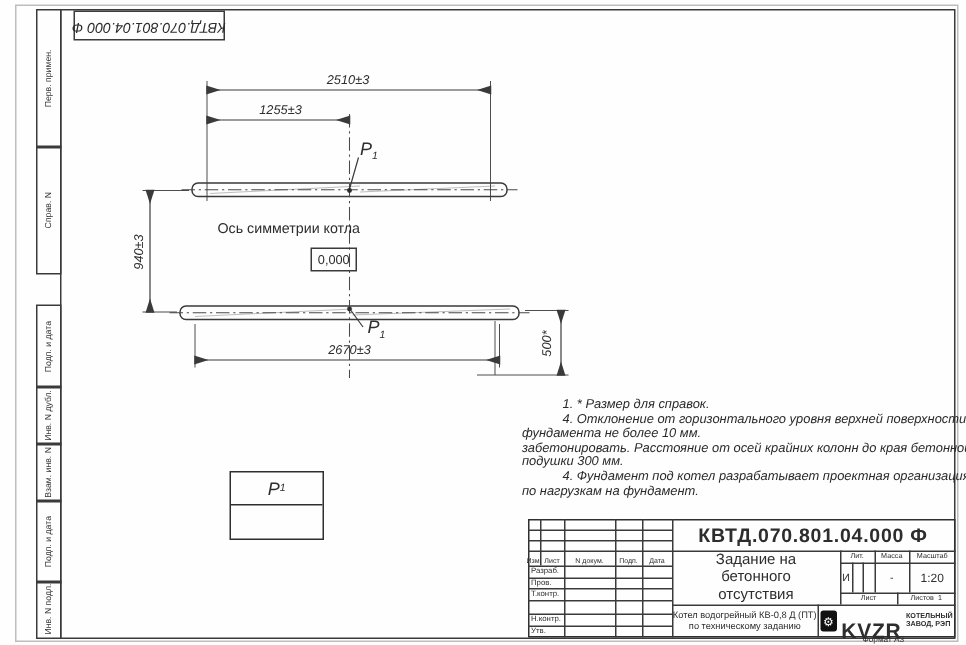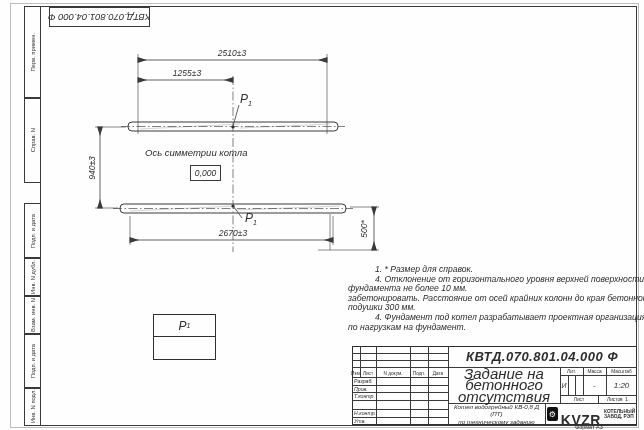--- a/index.html
+++ b/index.html
@@ -2,21 +2,21 @@
 <html><head>
 <meta charset="utf-8">
 <style>
   html,body{margin:0;padding:0;background:#fff;}
   .sheet{position:relative;width:644px;height:430px;background:#fefefe;
          font-family:"Liberation Sans",sans-serif;color:#2d2d2d;overflow:hidden;}
   .abs{position:absolute;}
   .ln{position:absolute;background:#3a3a3a;}
   .h{height:1px;}
   .v{width:1px;}
-  .it{font-style:italic;}
+  .it{}
   .ctr{display:flex;align-items:center;justify-content:center;text-align:center;}
   .paper-edge{position:absolute;left:10px;top:3px;width:627px;height:423px;border:1px solid #bdbdbd;}
   .frame{position:absolute;left:40px;top:6px;width:595px;height:418px;border:1.3px solid #3a3a3a;}
   .side-cell{position:absolute;left:24px;width:15px;border:1px solid #3a3a3a;display:flex;align-items:center;justify-content:center;}
   .side-cell span{writing-mode:vertical-rl;transform:rotate(180deg);font-size:5.8px;white-space:nowrap;color:#333;}
   .topstamp{position:absolute;left:49px;top:7px;width:99px;height:18px;border:1px solid #3a3a3a;display:flex;align-items:center;justify-content:center;}
   .topstamp span{transform:rotate(180deg);font-size:9.5px;font-style:italic;white-space:nowrap;}
   svg text{font-family:"Liberation Sans",sans-serif;fill:#2e2e2e;}
   .note-line{font-size:8.6px;font-style:italic;line-height:9.6px;white-space:nowrap;color:#2a2a2a;}
   .note-line.ind{padding-left:27px;}
@@ -120,21 +120,21 @@
       <text x="95" y="168" transform="rotate(-90 95 168)">940±3</text>
       <text x="367" y="229" transform="rotate(-90 367 229)">500*</text>
     </g>
 
     <text x="240" y="103" font-size="12" font-style="italic"><tspan>P</tspan><tspan dy="3" font-size="7">1</tspan></text>
     <text x="245" y="222" font-size="12" font-style="italic"><tspan>P</tspan><tspan dy="3" font-size="7">1</tspan></text>
   </svg>
 
   <div class="abs it" style="left:145px;top:147px;font-size:9.5px;white-space:nowrap;">Ось симметрии котла</div>
 
-  <div class="abs ctr it" style="left:190px;top:165px;width:29px;height:14px;border:1px solid #3a3a3a;font-size:8.5px;">0,000</div>
+  <div class="abs ctr it" style="left:207px;top:165px;width:29px;height:14px;border:1px solid #3a3a3a;font-size:8.5px;">0,000</div>
 
   <div class="loadtbl">
     <div class="r1 ctr">
       <span>P</span>
         <sub class="idx">1</sub>
     </div>
   </div>
 
   <div class="abs" style="left:348px;top:265px;width:290px;">
     <div class="note-line ind">1. * Размер для справок.</div>
@@ -180,21 +180,21 @@
   <div class="cellTxt" style="left:376px;top:369px;width:34px;height:8px;font-size:4.7px;">N докум.</div>
   <div class="cellTxt" style="left:410px;top:369px;width:18px;height:8px;font-size:4.7px;">Подп.</div>
   <div class="cellTxt" style="left:428px;top:369px;width:20px;height:8px;font-size:4.7px;">Дата</div>
 
   <div class="abs it" style="left:354px;top:378px;font-size:5.2px;">Разраб.</div>
   <div class="abs it" style="left:354px;top:386px;font-size:5.2px;">Пров.</div>
   <div class="abs it" style="left:354px;top:393px;font-size:5.2px;">Т.контр.</div>
   <div class="abs it" style="left:354px;top:410px;font-size:5.2px;">Н.контр.</div>
   <div class="abs it" style="left:354px;top:418px;font-size:5.2px;">Утв.</div>
 
-  <div class="cellTxt it" style="left:448px;top:367px;width:112px;height:36px;flex-direction:column;font-size:15px;line-height:11.5px;">
+  <div class="cellTxt it" style="left:448px;top:367px;width:112px;height:36px;flex-direction:column;font-size:10px;line-height:11.5px;">
     <span>Задание на</span>
     <span>бетонного</span>
     <span>отсутствия</span>
   </div>
 
   <div class="cellTxt" style="left:560px;top:368px;width:23px;height:7px;font-size:4.8px;">Лит.</div>
   <div class="cellTxt" style="left:583px;top:368px;width:23px;height:7px;font-size:4.8px;">Масса</div>
   <div class="cellTxt" style="left:606px;top:368px;width:31px;height:7px;font-size:4.8px;">Масштаб</div>
   <div class="cellTxt it" style="left:560px;top:375px;width:8px;height:20px;font-size:7px;">И</div>
   <div class="cellTxt" style="left:583px;top:375px;width:23px;height:20px;font-size:7px;">-</div>

